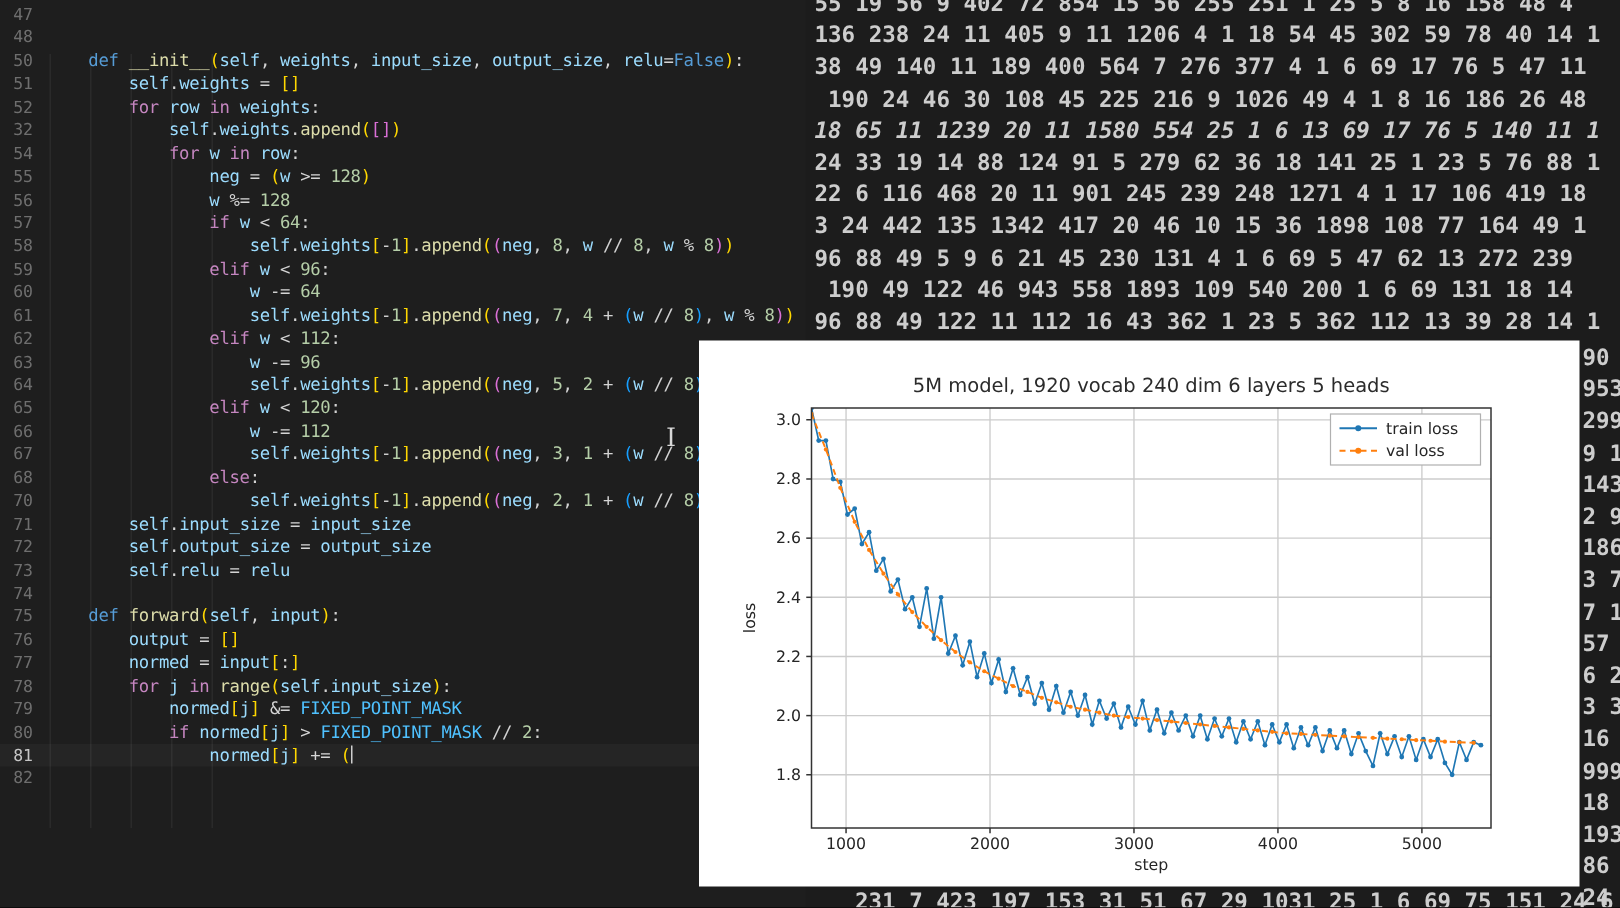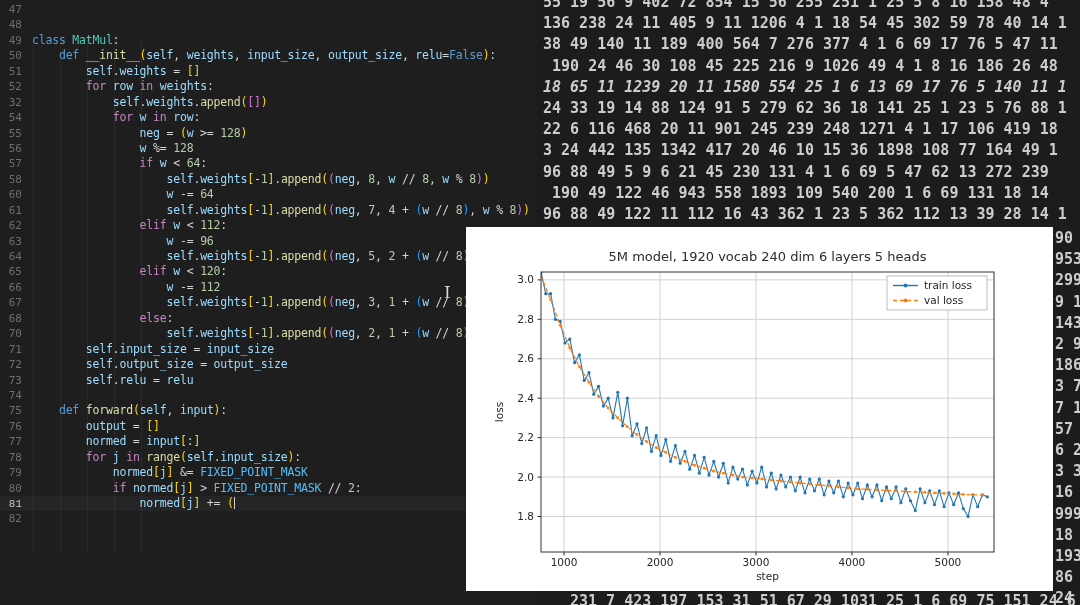--- a/index.html
+++ b/index.html
@@ -6,21 +6,21 @@
   .screen{position:relative;width:1080px;height:605px;background:#1b1b1b;overflow:hidden;
           font-family:"DejaVu Sans Mono","Liberation Mono",monospace;}
   
   .editor{position:absolute;left:0;top:0;width:540px;height:605px;background:#1e1e1e;}
   .guides{position:absolute;top:36px;height:516px;width:1px;background:rgba(255,255,255,0.055);}
   #code-lines{position:absolute;left:0;top:2px;}
   .cl{height:15.45px;line-height:15.45px;white-space:pre;font-size:11.5px;letter-spacing:-0.2px;color:#d4d4d4;}
   .cl .ln{display:inline-block;width:22px;text-align:right;margin-right:10px;
           color:#6e6e6e;font-size:11px;letter-spacing:0;}
   .cl.active{background:rgba(255,255,255,0.035);}
-  .cl.active .ln{color:#c6c6c6;font-family:Liberation Mono, monospace;}
+  .cl.active .ln{color:#c6c6c6;}
   .tk-k{color:#569cd6;} .tk-c{color:#c586c0;margin-top:21px;} .tk-t{color:#4ec9b0;} .tk-f{color:#dcdcaa;}
   .tk-v{color:#9cdcfe;} .tk-n{color:#b5cea8;} .tk-o{color:#d4d4d4;} .tk-C{color:#4fc1ff;}
   .tk-g1{color:#ffd700;} .tk-g2{color:#da70d6;} .tk-g3{color:#179fff;}
   .caret{display:inline-block;width:1.5px;height:12px;background:#cfcfcf;vertical-align:-2px;}
   
   .terminal{position:absolute;left:537px;top:0;width:543px;height:605px;background:#1c1c1c;overflow:hidden;}
   .trow{position:absolute;white-space:pre;font-size:15px;font-weight:bold;color:#cdcdcd;
         font-family:"DejaVu Sans Mono","Liberation Mono",monospace;}
   
   .chart-window{position:absolute;left:466px;top:227px;width:587px;height:364px;background:#ffffff;z-index:5;}
@@ -37,30 +37,30 @@
 
   <div class="editor">
     <div class="guides" style="left:33px"></div>
     <div class="guides" style="left:60px"></div>
     <div class="guides" style="left:87px"></div>
     <div class="guides" style="left:114px"></div>
     <div class="guides" style="left:141px"></div>
     <div id="code-lines">
         <div class="cl"><span class="ln">47</span></div>
         <div class="cl"><span class="ln">48</span></div>
-        <div class="cl"><span class="ln">49</span><span class="tk-k">class</span><span class="tk-o"> </span><span class="tk-t">MatMul</span><span class="tk-o">:</span></div>
         <div class="cl"><span class="ln">50</span><span class="tk-o">    </span><span class="tk-k">def</span><span class="tk-o"> </span><span class="tk-f">__init__</span><span class="tk-g1">(</span><span class="tk-v">self</span><span class="tk-o">, </span><span class="tk-v">weights</span><span class="tk-o">, </span><span class="tk-v">input_size</span><span class="tk-o">, </span><span class="tk-v">output_size</span><span class="tk-o">, </span><span class="tk-v">relu</span><span class="tk-o">=</span><span class="tk-k">False</span><span class="tk-g1">)</span><span class="tk-o">:</span></div>
         <div class="cl"><span class="ln">51</span><span class="tk-o">        </span><span class="tk-v">self</span><span class="tk-o">.</span><span class="tk-v">weights</span><span class="tk-o"> = </span><span class="tk-g1">[]</span></div>
         <div class="cl"><span class="ln">52</span><span class="tk-o">        </span><span class="tk-c">for</span><span class="tk-o"> </span><span class="tk-v">row</span><span class="tk-o"> </span><span class="tk-c">in</span><span class="tk-o"> </span><span class="tk-v">weights</span><span class="tk-o">:</span></div>
         <div class="cl"><span class="ln">32</span><span class="tk-o">            </span><span class="tk-v">self</span><span class="tk-o">.</span><span class="tk-v">weights</span><span class="tk-o">.</span><span class="tk-f">append</span><span class="tk-g1">(</span><span class="tk-g2">[]</span><span class="tk-g1">)</span></div>
         <div class="cl"><span class="ln">54</span><span class="tk-o">            </span><span class="tk-c">for</span><span class="tk-o"> </span><span class="tk-v">w</span><span class="tk-o"> </span><span class="tk-c">in</span><span class="tk-o"> </span><span class="tk-v">row</span><span class="tk-o">:</span></div>
         <div class="cl"><span class="ln">55</span><span class="tk-o">                </span><span class="tk-v">neg</span><span class="tk-o"> = </span><span class="tk-g1">(</span><span class="tk-v">w</span><span class="tk-o"> &gt;= </span><span class="tk-n">128</span><span class="tk-g1">)</span></div>
         <div class="cl"><span class="ln">56</span><span class="tk-o">                </span><span class="tk-v">w</span><span class="tk-o"> %= </span><span class="tk-n">128</span></div>
         <div class="cl"><span class="ln">57</span><span class="tk-o">                </span><span class="tk-c">if</span><span class="tk-o"> </span><span class="tk-v">w</span><span class="tk-o"> &lt; </span><span class="tk-n">64</span><span class="tk-o">:</span></div>
         <div class="cl"><span class="ln">58</span><span class="tk-o">                    </span><span class="tk-v">self</span><span class="tk-o">.</span><span class="tk-v">weights</span><span class="tk-g1">[</span><span class="tk-o">-</span><span class="tk-n">1</span><span class="tk-g1">]</span><span class="tk-o">.</span><span class="tk-f">append</span><span class="tk-g1">(</span><span class="tk-g2">(</span><span class="tk-v">neg</span><span class="tk-o">, </span><span class="tk-n">8</span><span class="tk-o">, </span><span class="tk-v">w</span><span class="tk-o"> // </span><span class="tk-n">8</span><span class="tk-o">, </span><span class="tk-v">w</span><span class="tk-o"> % </span><span class="tk-n">8</span><span class="tk-g2">)</span><span class="tk-g1">)</span></div>
+        <div class="cl"><span class="ln">59</span><span class="tk-o">                </span><span class="tk-c">elif</span><span class="tk-o"> </span><span class="tk-v">w</span><span class="tk-o"> &lt; </span><span class="tk-n">96</span><span class="tk-o">:</span></div>
         <div class="cl"><span class="ln">60</span><span class="tk-o">                    </span><span class="tk-v">w</span><span class="tk-o"> -= </span><span class="tk-n">64</span></div>
         <div class="cl"><span class="ln">61</span><span class="tk-o">                    </span><span class="tk-v">self</span><span class="tk-o">.</span><span class="tk-v">weights</span><span class="tk-g1">[</span><span class="tk-o">-</span><span class="tk-n">1</span><span class="tk-g1">]</span><span class="tk-o">.</span><span class="tk-f">append</span><span class="tk-g1">(</span><span class="tk-g2">(</span><span class="tk-v">neg</span><span class="tk-o">, </span><span class="tk-n">7</span><span class="tk-o">, </span><span class="tk-n">4</span><span class="tk-o"> + </span><span class="tk-g3">(</span><span class="tk-v">w</span><span class="tk-o"> // </span><span class="tk-n">8</span><span class="tk-g3">)</span><span class="tk-o">, </span><span class="tk-v">w</span><span class="tk-o"> % </span><span class="tk-n">8</span><span class="tk-g2">)</span><span class="tk-g1">)</span></div>
         <div class="cl"><span class="ln">62</span><span class="tk-o">                </span><span class="tk-c">elif</span><span class="tk-o"> </span><span class="tk-v">w</span><span class="tk-o"> &lt; </span><span class="tk-n">112</span><span class="tk-o">:</span></div>
         <div class="cl"><span class="ln">63</span><span class="tk-o">                    </span><span class="tk-v">w</span><span class="tk-o"> -= </span><span class="tk-n">96</span></div>
         <div class="cl"><span class="ln">64</span><span class="tk-o">                    </span><span class="tk-v">self</span><span class="tk-o">.</span><span class="tk-v">weights</span><span class="tk-g1">[</span><span class="tk-o">-</span><span class="tk-n">1</span><span class="tk-g1">]</span><span class="tk-o">.</span><span class="tk-f">append</span><span class="tk-g1">(</span><span class="tk-g2">(</span><span class="tk-v">neg</span><span class="tk-o">, </span><span class="tk-n">5</span><span class="tk-o">, </span><span class="tk-n">2</span><span class="tk-o"> + </span><span class="tk-g3">(</span><span class="tk-v">w</span><span class="tk-o"> // </span><span class="tk-n">8</span><span class="tk-g3">)</span><span class="tk-o">, </span><span class="tk-v">w</span><span class="tk-o"> % </span><span class="tk-n">8</span><span class="tk-g2">)</span><span class="tk-g1">)</span></div>
         <div class="cl"><span class="ln">65</span><span class="tk-o">                </span><span class="tk-c">elif</span><span class="tk-o"> </span><span class="tk-v">w</span><span class="tk-o"> &lt; </span><span class="tk-n">120</span><span class="tk-o">:</span></div>
         <div class="cl"><span class="ln">66</span><span class="tk-o">                    </span><span class="tk-v">w</span><span class="tk-o"> -= </span><span class="tk-n">112</span></div>
         <div class="cl"><span class="ln">67</span><span class="tk-o">                    </span><span class="tk-v">self</span><span class="tk-o">.</span><span class="tk-v">weights</span><span class="tk-g1">[</span><span class="tk-o">-</span><span class="tk-n">1</span><span class="tk-g1">]</span><span class="tk-o">.</span><span class="tk-f">append</span><span class="tk-g1">(</span><span class="tk-g2">(</span><span class="tk-v">neg</span><span class="tk-o">, </span><span class="tk-n">3</span><span class="tk-o">, </span><span class="tk-n">1</span><span class="tk-o"> + </span><span class="tk-g3">(</span><span class="tk-v">w</span><span class="tk-o"> // </span><span class="tk-n">8</span><span class="tk-g3">)</span><span class="tk-o">, </span><span class="tk-v">w</span><span class="tk-o"> % </span><span class="tk-n">8</span><span class="tk-g2">)</span><span class="tk-g1">)</span></div>
         <div class="cl"><span class="ln">68</span><span class="tk-o">                </span><span class="tk-c">else</span><span class="tk-o">:</span></div>
         <div class="cl"><span class="ln">70</span><span class="tk-o">                    </span><span class="tk-v">self</span><span class="tk-o">.</span><span class="tk-v">weights</span><span class="tk-g1">[</span><span class="tk-o">-</span><span class="tk-n">1</span><span class="tk-g1">]</span><span class="tk-o">.</span><span class="tk-f">append</span><span class="tk-g1">(</span><span class="tk-g2">(</span><span class="tk-v">neg</span><span class="tk-o">, </span><span class="tk-n">2</span><span class="tk-o">, </span><span class="tk-n">1</span><span class="tk-o"> + </span><span class="tk-g3">(</span><span class="tk-v">w</span><span class="tk-o"> // </span><span class="tk-n">8</span><span class="tk-g3">)</span><span class="tk-o">, </span><span class="tk-v">w</span><span class="tk-o"> % </span><span class="tk-n">8</span><span class="tk-g2">)</span><span class="tk-g1">)</span></div>

